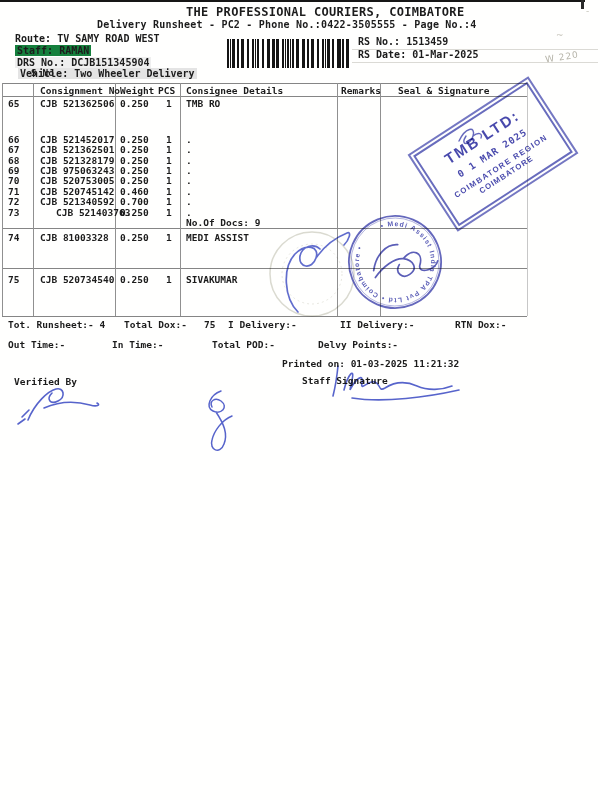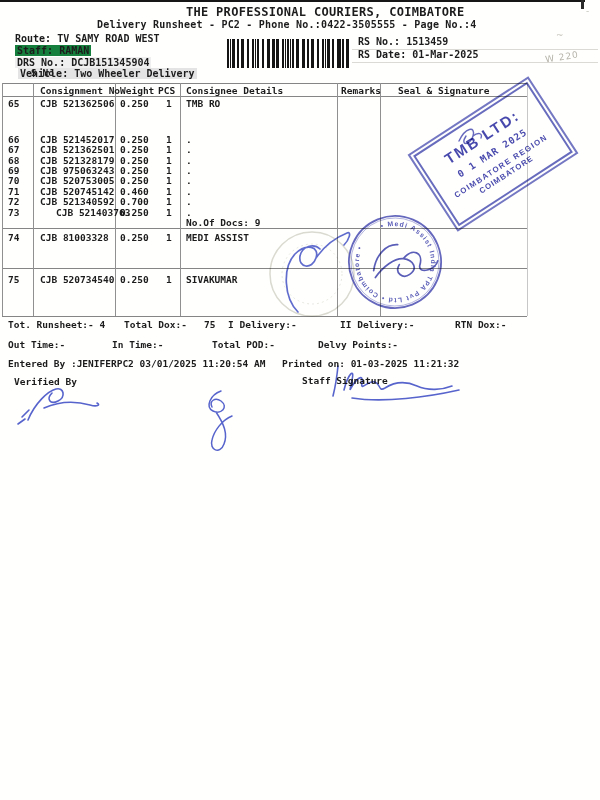--- a/index.html
+++ b/index.html
@@ -146,21 +146,20 @@
       <div class="abs mono" style="left: 124px; top: 319.5px;">Total Dox:-   75</div>
       <div class="abs mono" style="left: 228px; top: 319.5px;">I Delivery:-</div>
       <div class="abs mono" style="left: 340px; top: 319.5px;">II Delivery:-</div>
       <div class="abs mono" style="left: 455px; top: 319.5px;">RTN Dox:-</div>
       <div class="abs mono" style="left: 8px; top: 339.5px;">Out Time:-</div>
       <div class="abs mono" style="left: 112px; top: 339.5px;">In Time:-</div>
       <div class="abs mono" style="left: 212px; top: 339.5px;">Total POD:-</div>
       <div class="abs mono" style="left: 318px; top: 339.5px;">Delvy Points:-</div>
     </div>
 
-  <div class="abs mono" style="left:8px;top:358.5px;">Entered By :JENIFERPC2 03/01/2025 11:20:54 AM</div>
   <div class="abs mono" style="left:282px;top:358.5px;">Printed on: 01-03-2025 11:21:32</div>
   <div class="abs mono" style="left:14px;top:377px;">Verified By</div>
   <div class="abs mono" style="left:302px;top:375.5px;">Staff Signature</div>
 
   <div class="tmb">
     <div class="t1">TMB LTD:</div>
     <div class="t2">0 1 MAR 2025</div>
     <div class="t3">COIMBATORE REGION</div>
     <div class="t4">COIMBATORE</div>
   </div>

